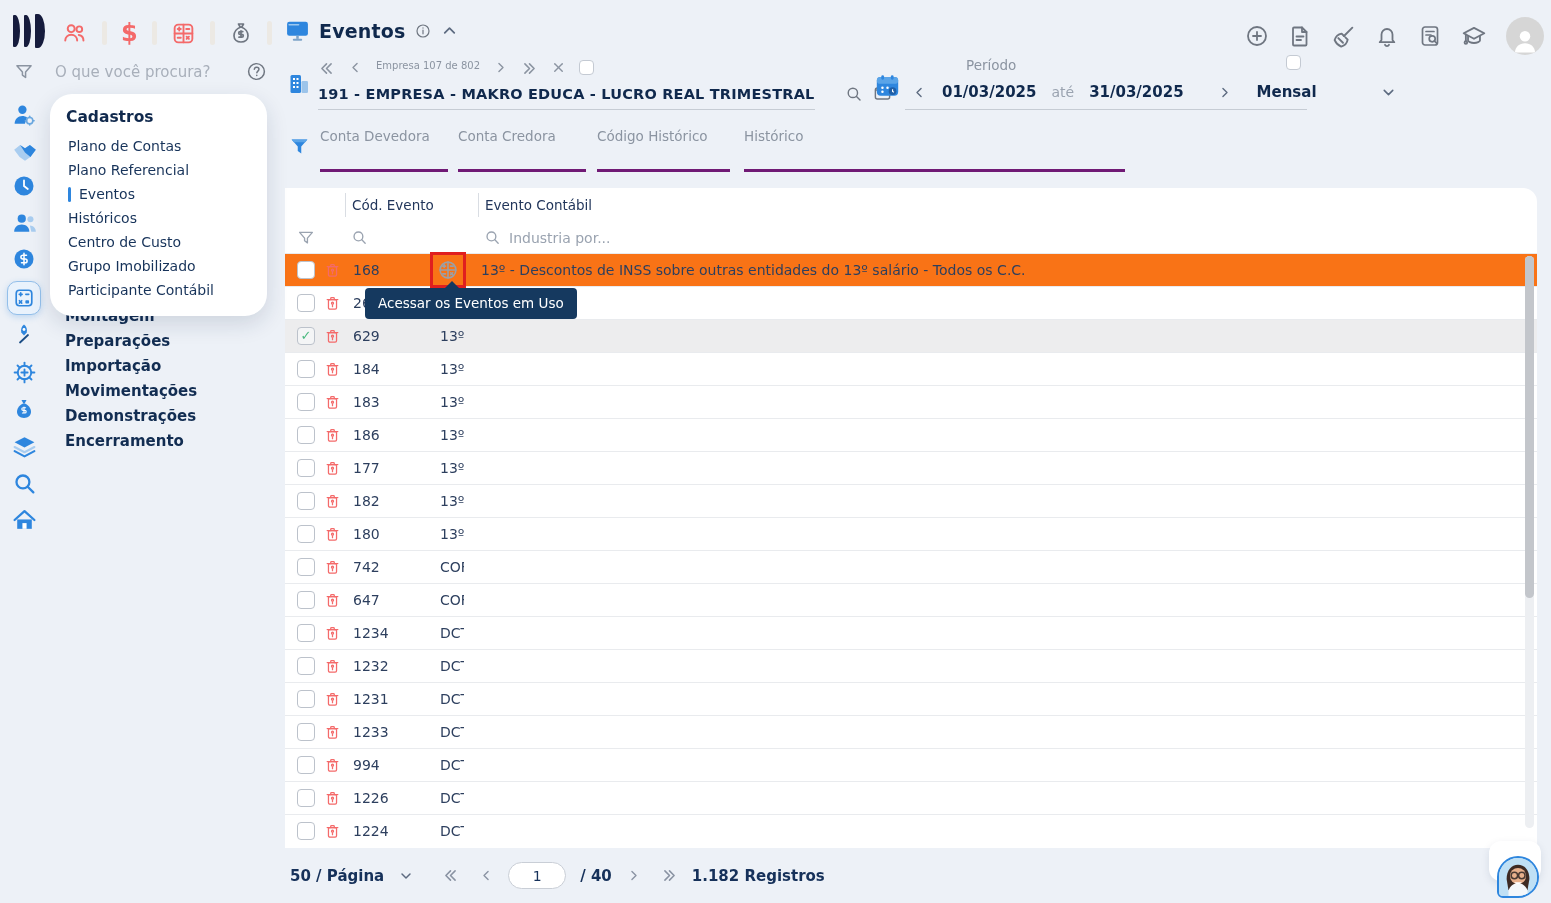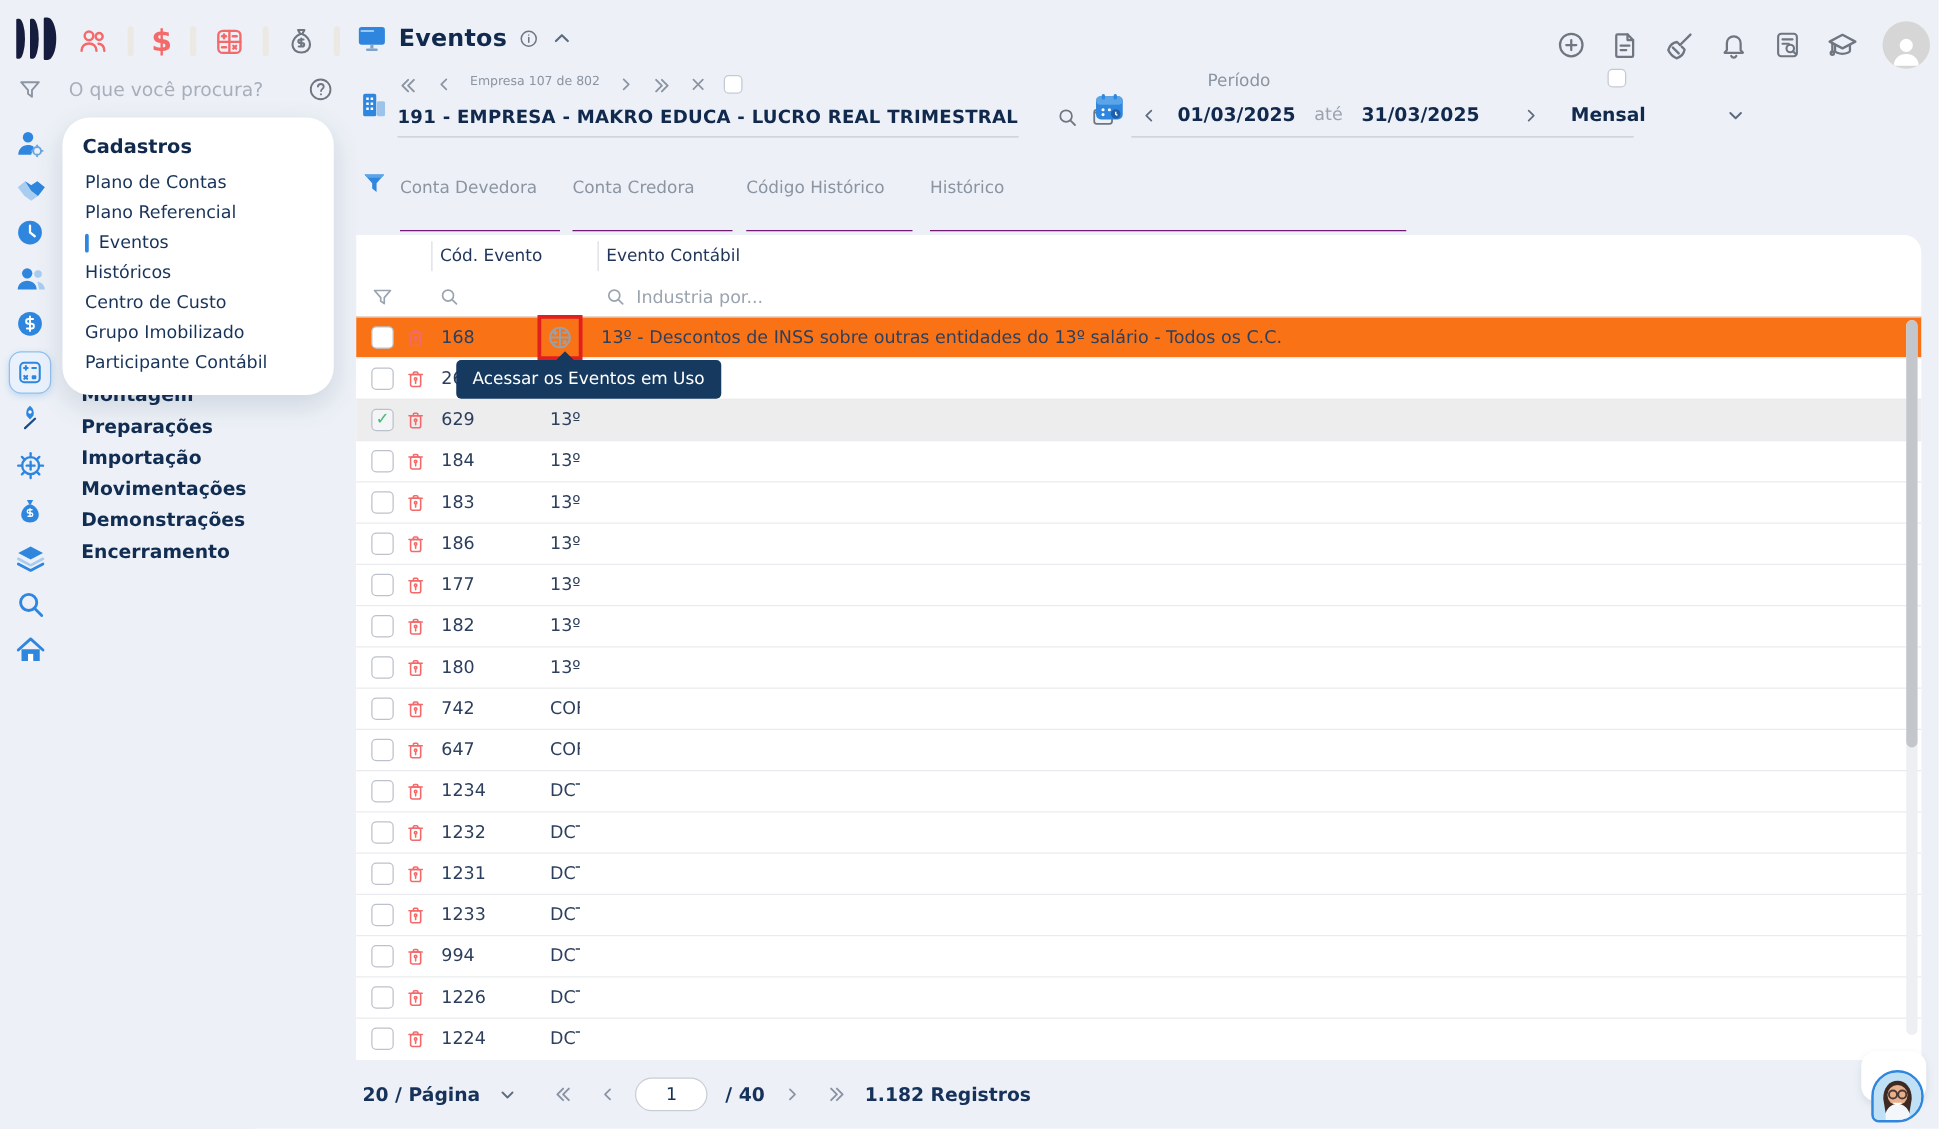--- a/index.html
+++ b/index.html
@@ -49,21 +49,21 @@
   .cbx{width:15px;height:15px;border:1.5px solid #c4cad3;border-radius:4px;background:#fff}
 
   .period-label{left:966px;top:57px;font-size:13.5px;color:#8b94a1}
   .period-row{left:912px;top:83px;display:flex;align-items:center;gap:15px}
   .period-row .d{font-size:15px;font-weight:700;color:#10294d}
   .period-row .ate{font-size:14px;color:#9aa3b0}
   .p-underline{left:905px;top:109px;width:402px;height:1px;background:#c6ccd4}
   .p-cbx{left:1286px;top:55px}
 
   
-  .ffield{top:139px;height:46px;border-bottom:1px solid #701a75}
+  .ffield{top:126px;height:46px;border-bottom:3px solid #701a75}
   .ffield .lab{font-size:13.5px;color:#8b94a1}
   .ffield:nth-of-type(1){left:320px;width:128px}
   .ffield:nth-of-type(2){left:458px;width:128px}
   .ffield:nth-of-type(3){left:597px;width:133px}
   .ffield:nth-of-type(4){left:744px;width:381px}
 
   
   .card{left:285px;top:188px;width:1252px;height:660px;background:#fff;border-radius:0 14px 0 0}
   .thead{display:grid;grid-template-columns:60px 133px 1fr;height:34px;align-items:center;font-size:13.5px;color:#22365b}
   .thead .hc{border-left:1px solid #d9dde3;height:24px;line-height:24px;padding-left:6px}
@@ -902,21 +902,21 @@
     <span class="desc">DCTFWeb - Provisão de salário maternindade - Todos os C.C. funcionários</span>
   </div>
     </div>
   <div class="abs sb-track"></div>
   <div class="abs sb-thumb"></div>
 </div>
 
 <div class="abs tooltip">Acessar os Eventos em Uso</div>
 
 <div class="abs footer">
-  <span class="b">20 / Página</span>
+  <span class="b">50 / Página</span>
   <span>
       <svg width="16" height="16" stroke="#5d6b80">
         <use href="#i-chdown"></use>
       </svg>
     </span>
   <span style="margin-left:14px">
       <svg width="17" height="17" stroke="#8a93a3">
         <use href="#i-chdleft"></use>
       </svg>
     </span>

